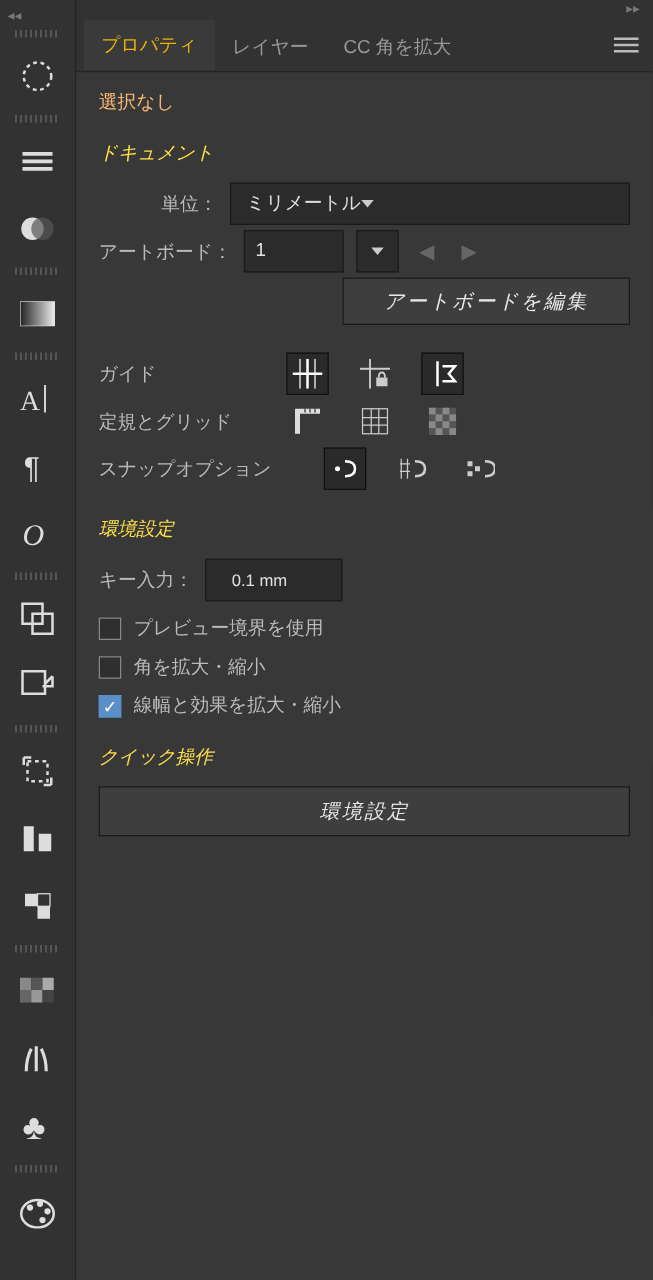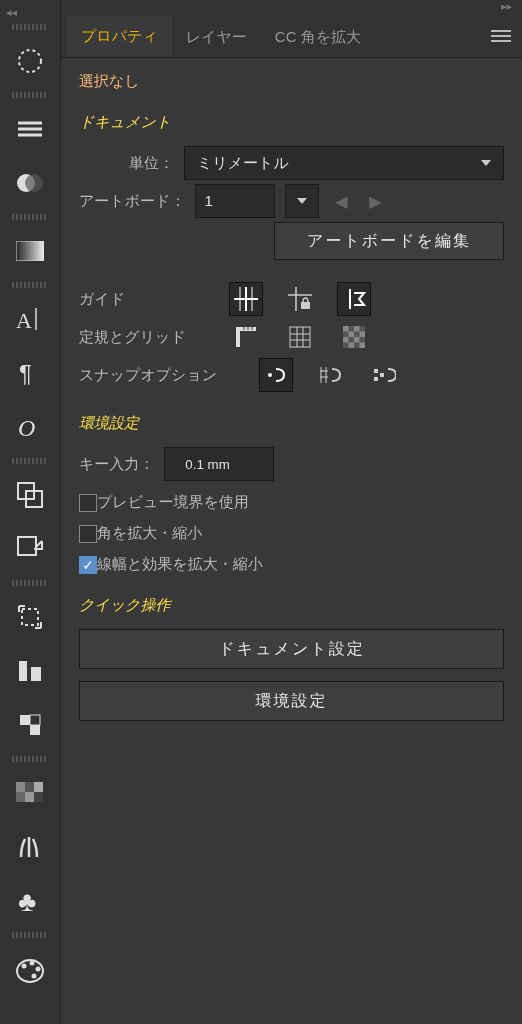--- a/index.html
+++ b/index.html
@@ -77,21 +77,21 @@
 .section { margin-bottom: 22px; }
 .section-title { color:#fde047; margin-bottom:14px;font-style:italic; }
 .row { display:flex; align-items:center; gap:10px; margin-bottom:4px; min-height:34px;}
 .label { color:#bbb; }
 .select {
   background:#2b2b2b;
   border:1px solid #1a1a1a;
   color:#e0e0e0;
   height:34px; line-height:34px;
   padding:0 12px;
-  display:flex; align-items:center; justify-content:space-between;
+  display:flex; align-items:center; justify-content:flex-start;
   cursor:pointer;
 }
 .chevron {
   width:0; height:0;
   border-left:5px solid transparent;
   border-right:5px solid transparent;
   border-top:6px solid #ccc;
 }
 .numfield {
   background:#2b2b2b;
@@ -105,35 +105,36 @@
 .numfield-wide { width:110px; text-align:left;padding-left:20px; }
 .btn {
   background:#3e3e3e;
   border:1px solid #1a1a1a;
   color:#e8e8e8;
   height:40px;
   display:flex; align-items:center; justify-content:center;
   cursor:pointer;
   font-size:16px;
   letter-spacing:2px;
+  font-style:italic;
 }
 .icon-row { display:flex; gap:20px; align-items:center; }
 .icon-btn {
   width:34px; height:34px;
   display:flex; align-items:center; justify-content:center;
   cursor:pointer;
   color:#ccc;
 }
 .icon-btn.active { background:#2a2a2a; border:1px solid #111; }
 .arrow-btn {
   color:#666; font-size:16px;
   width:24px; text-align:center;
   cursor:pointer;
 }
-.check-row { display:flex; align-items:center; margin:12px 0; }
+.check-row { display:flex; align-items:center; gap:10px; margin:12px 0; }
 .check {
   width:18px; height:18px;
   border:1px solid #888;
   background:#2f2f2f;
   display:flex; align-items:center; justify-content:center;
   cursor:pointer;
 }
 .check.checked {
   background:#5a8fc9;
   border-color:#5a8fc9;
@@ -434,22 +435,19 @@
           <div class="label">角を拡大・縮小</div>
         </div>
         <div class="check-row">
           <div class="check checked"></div>
           <div class="label">線幅と効果を拡大・縮小</div>
         </div>
       </div>
 
       <div class="section">
         <div class="section-title">クイック操作</div>
-        <div class="btn" style="margin-bottom:12px">
-          <span>ドキュメント設定</span>
-        </div>
         <div class="btn">
           <span>環境設定</span>
         </div>
       </div>
     </div>
   </div>
 </div>
 
 </body></html>

